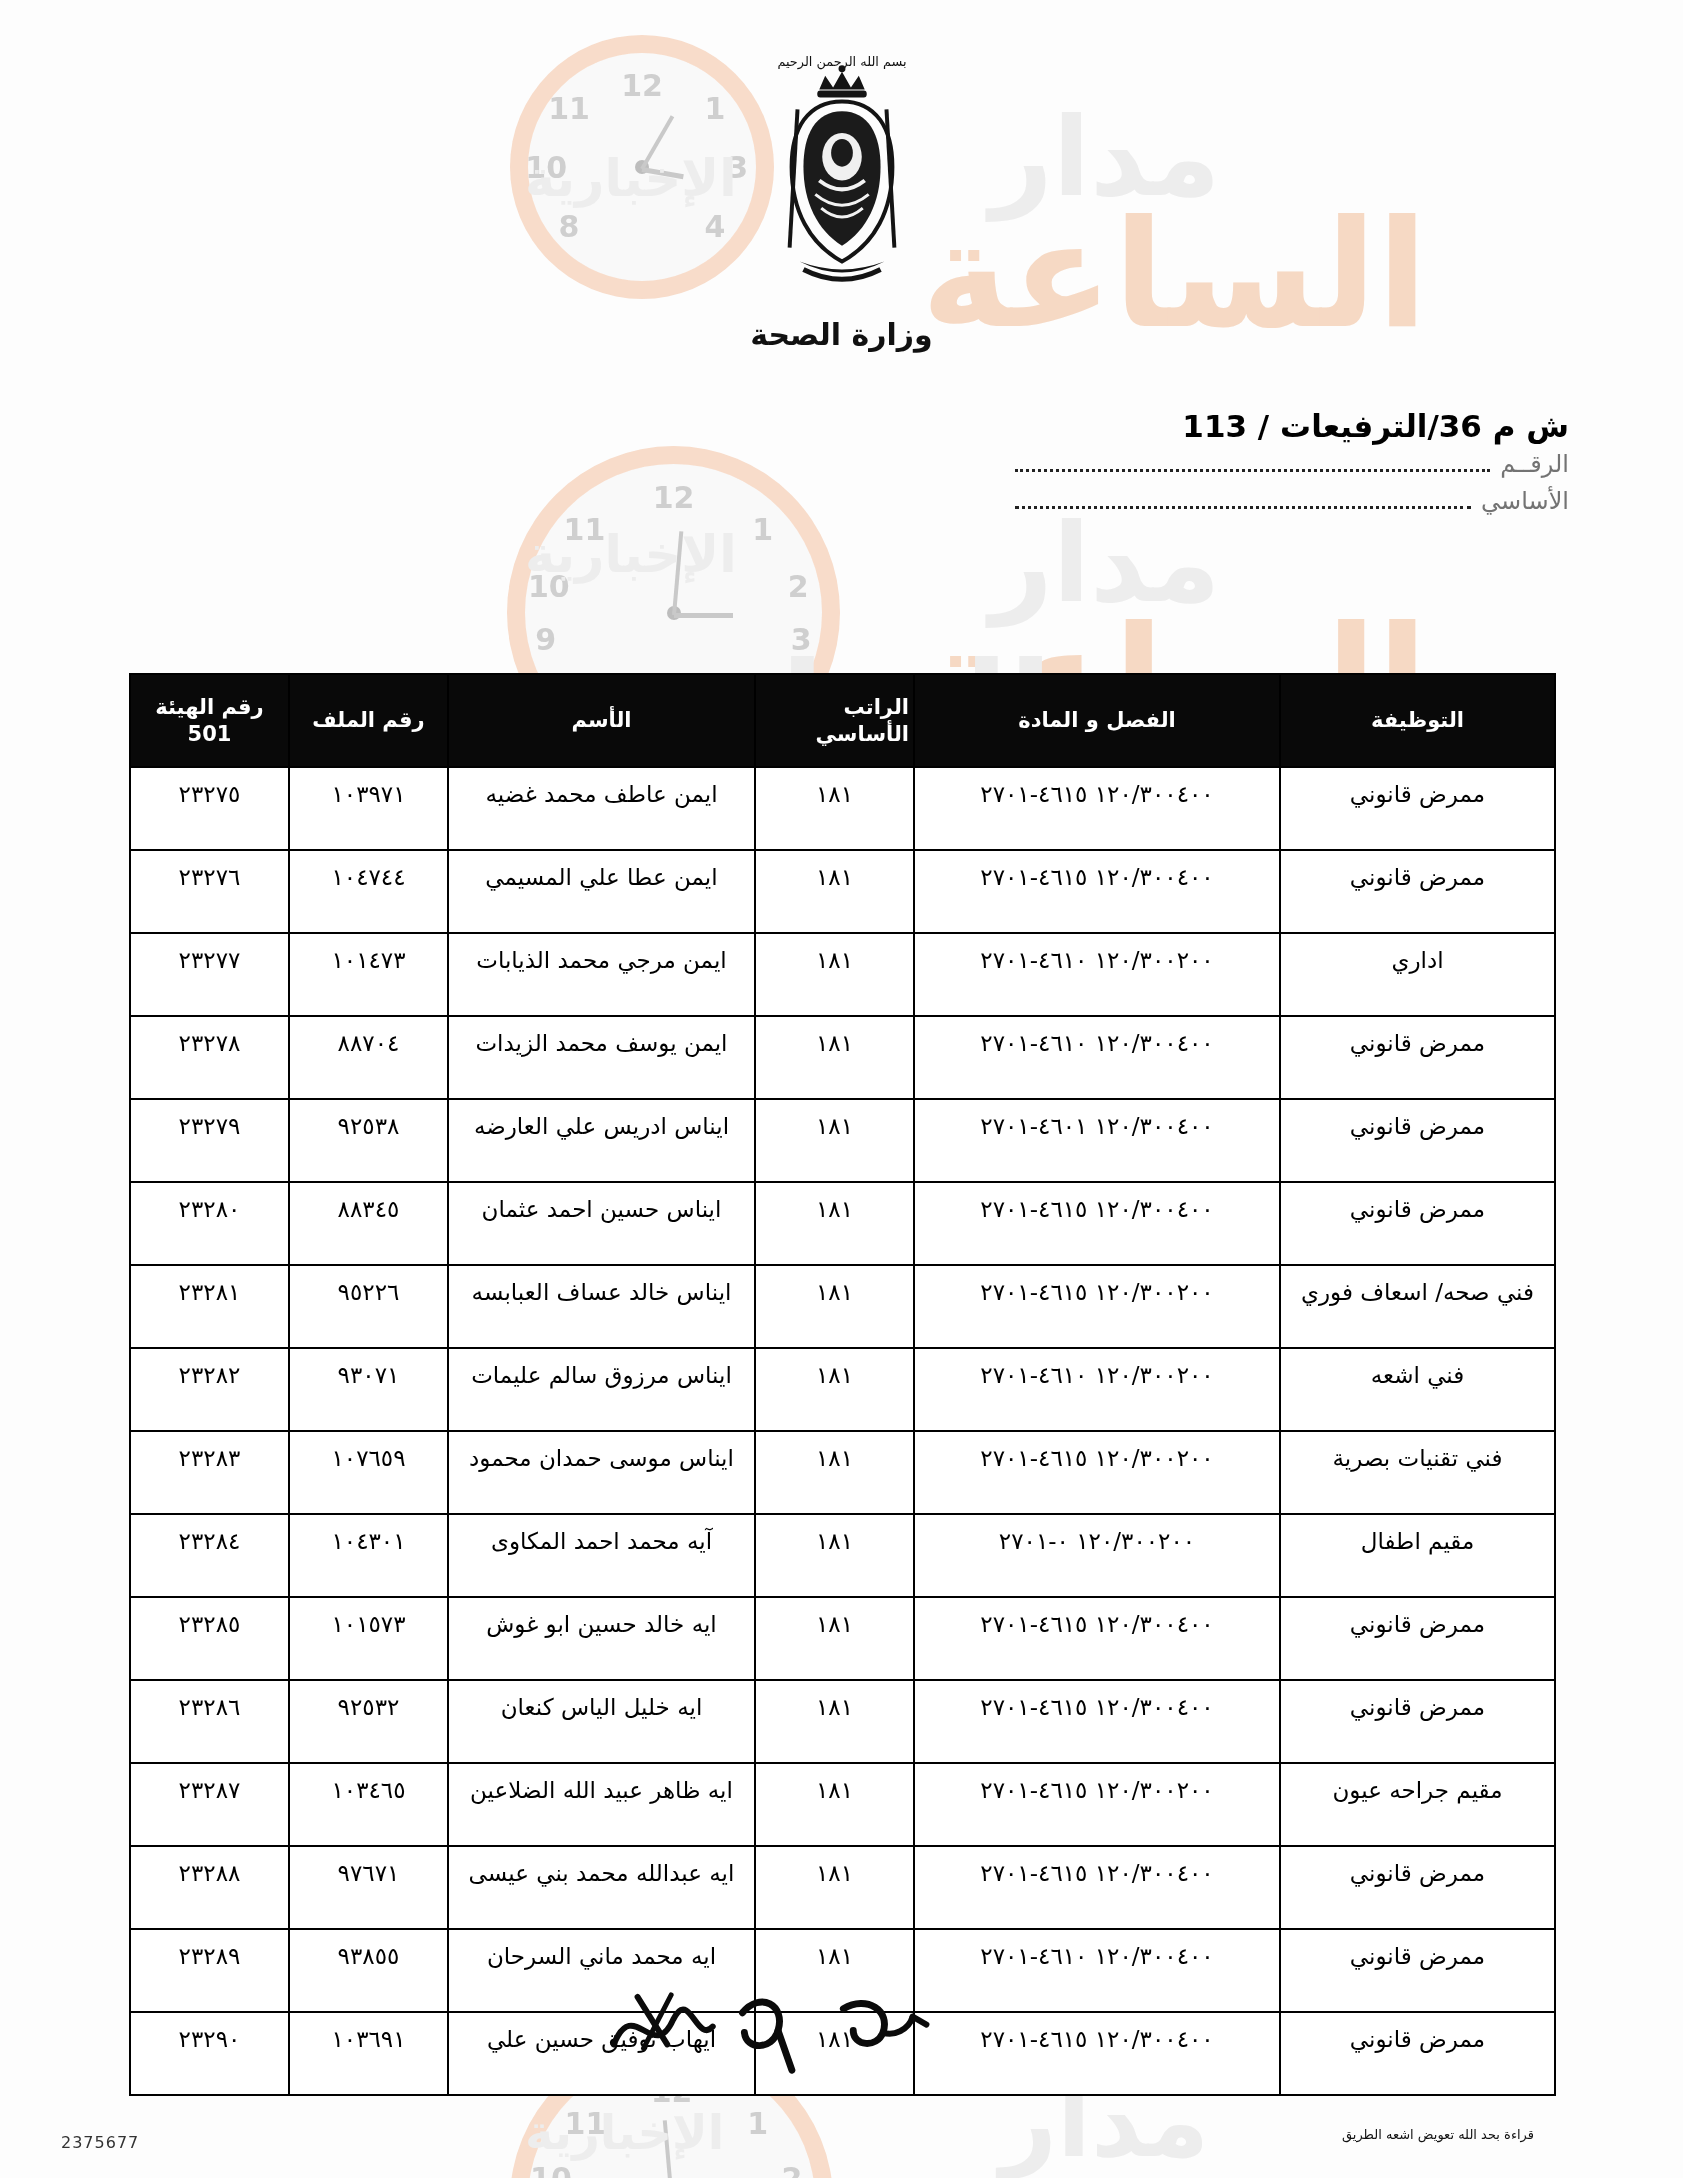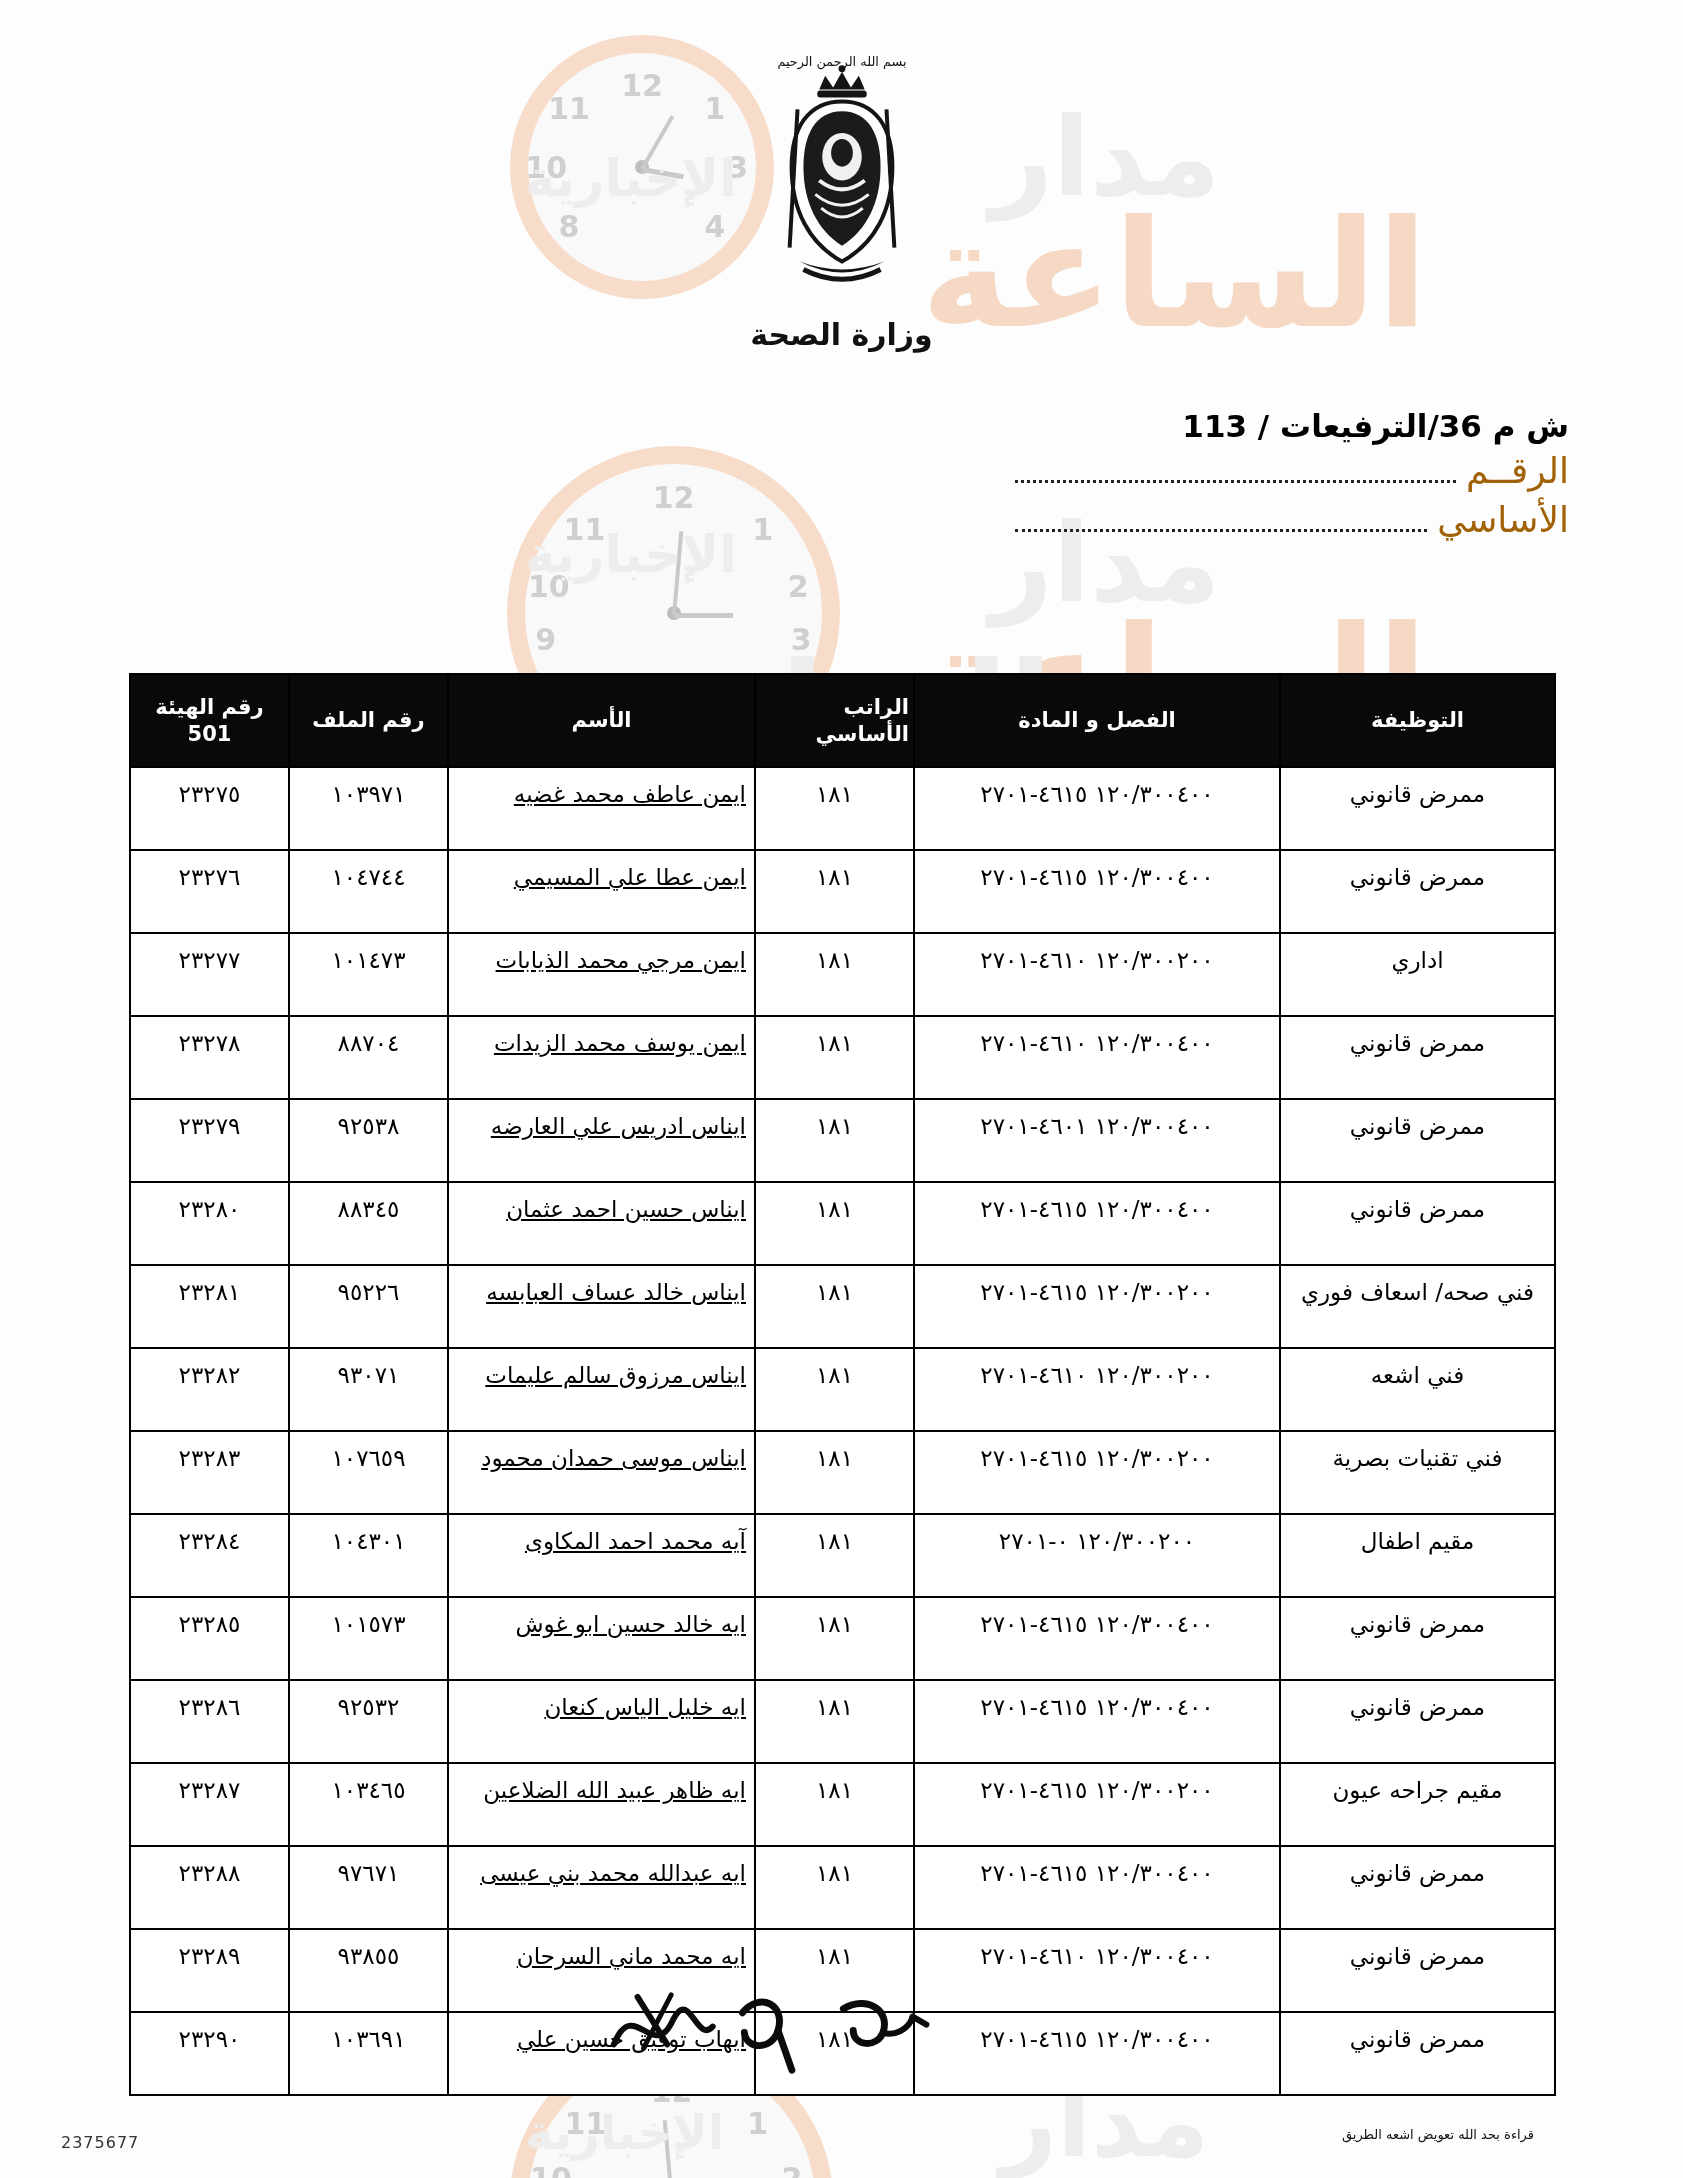--- a/index.html
+++ b/index.html
@@ -52,21 +52,21 @@
     direction:rtl;
   }
   .meta .docnum{
     font-size:31px;font-weight:bold;color:#000;margin-bottom:6px;
     letter-spacing:0.5px;
   }
   .meta-row{
     display:flex;align-items:baseline;justify-content:flex-start;
     gap:10px;margin-bottom:8px;direction:rtl;
   }
-  .meta-row .lbl{font-size:36px;color:#a16207;white-space:nowrap;}
+  .meta-row .lbl{font-size:24px;color:#737373;white-space:nowrap;}
   .meta-row .dots{
     flex:1;border-bottom:3px dotted #222;height:0;margin-bottom:7px;
   }
   .meta .datebox{
     position:absolute;left:0;top:77px;width:100%;text-align:center;
     font-size:29px;font-weight:bold;color:#000;direction:ltr;
   }
   
   table.main{
     position:absolute;top:673px;right:127px;width:1364px;
@@ -79,21 +79,21 @@
     height:71px;vertical-align:middle;line-height:1.25;
     letter-spacing:1px;
   }
   table.main td{
     border:2px solid #000;color:#000;font-size:23px;
     padding:10px 8px;vertical-align:top;line-height:1.45;
     height:61px;letter-spacing:1px;
   }
   td.c-seq{width:149px;text-align:center;}
   td.c-file{width:149px;text-align:center;}
-  td.c-name{width:297px;text-decoration:underline;}
+  td.c-name{width:297px;text-align:center;}
   td.c-salary{width:149px;text-align:center;}
   td.c-chapter{width:356px;text-align:center;direction:ltr;}
   td.c-job{width:265px;text-align:center;}
   th.c-seq{width:149px;}
   th.c-file{width:149px;}
   th.c-name{width:297px;}
   th.c-salary{width:149px;text-align:right;}
   th.c-chapter{width:356px;}
   th.c-job{width:265px;}
   

